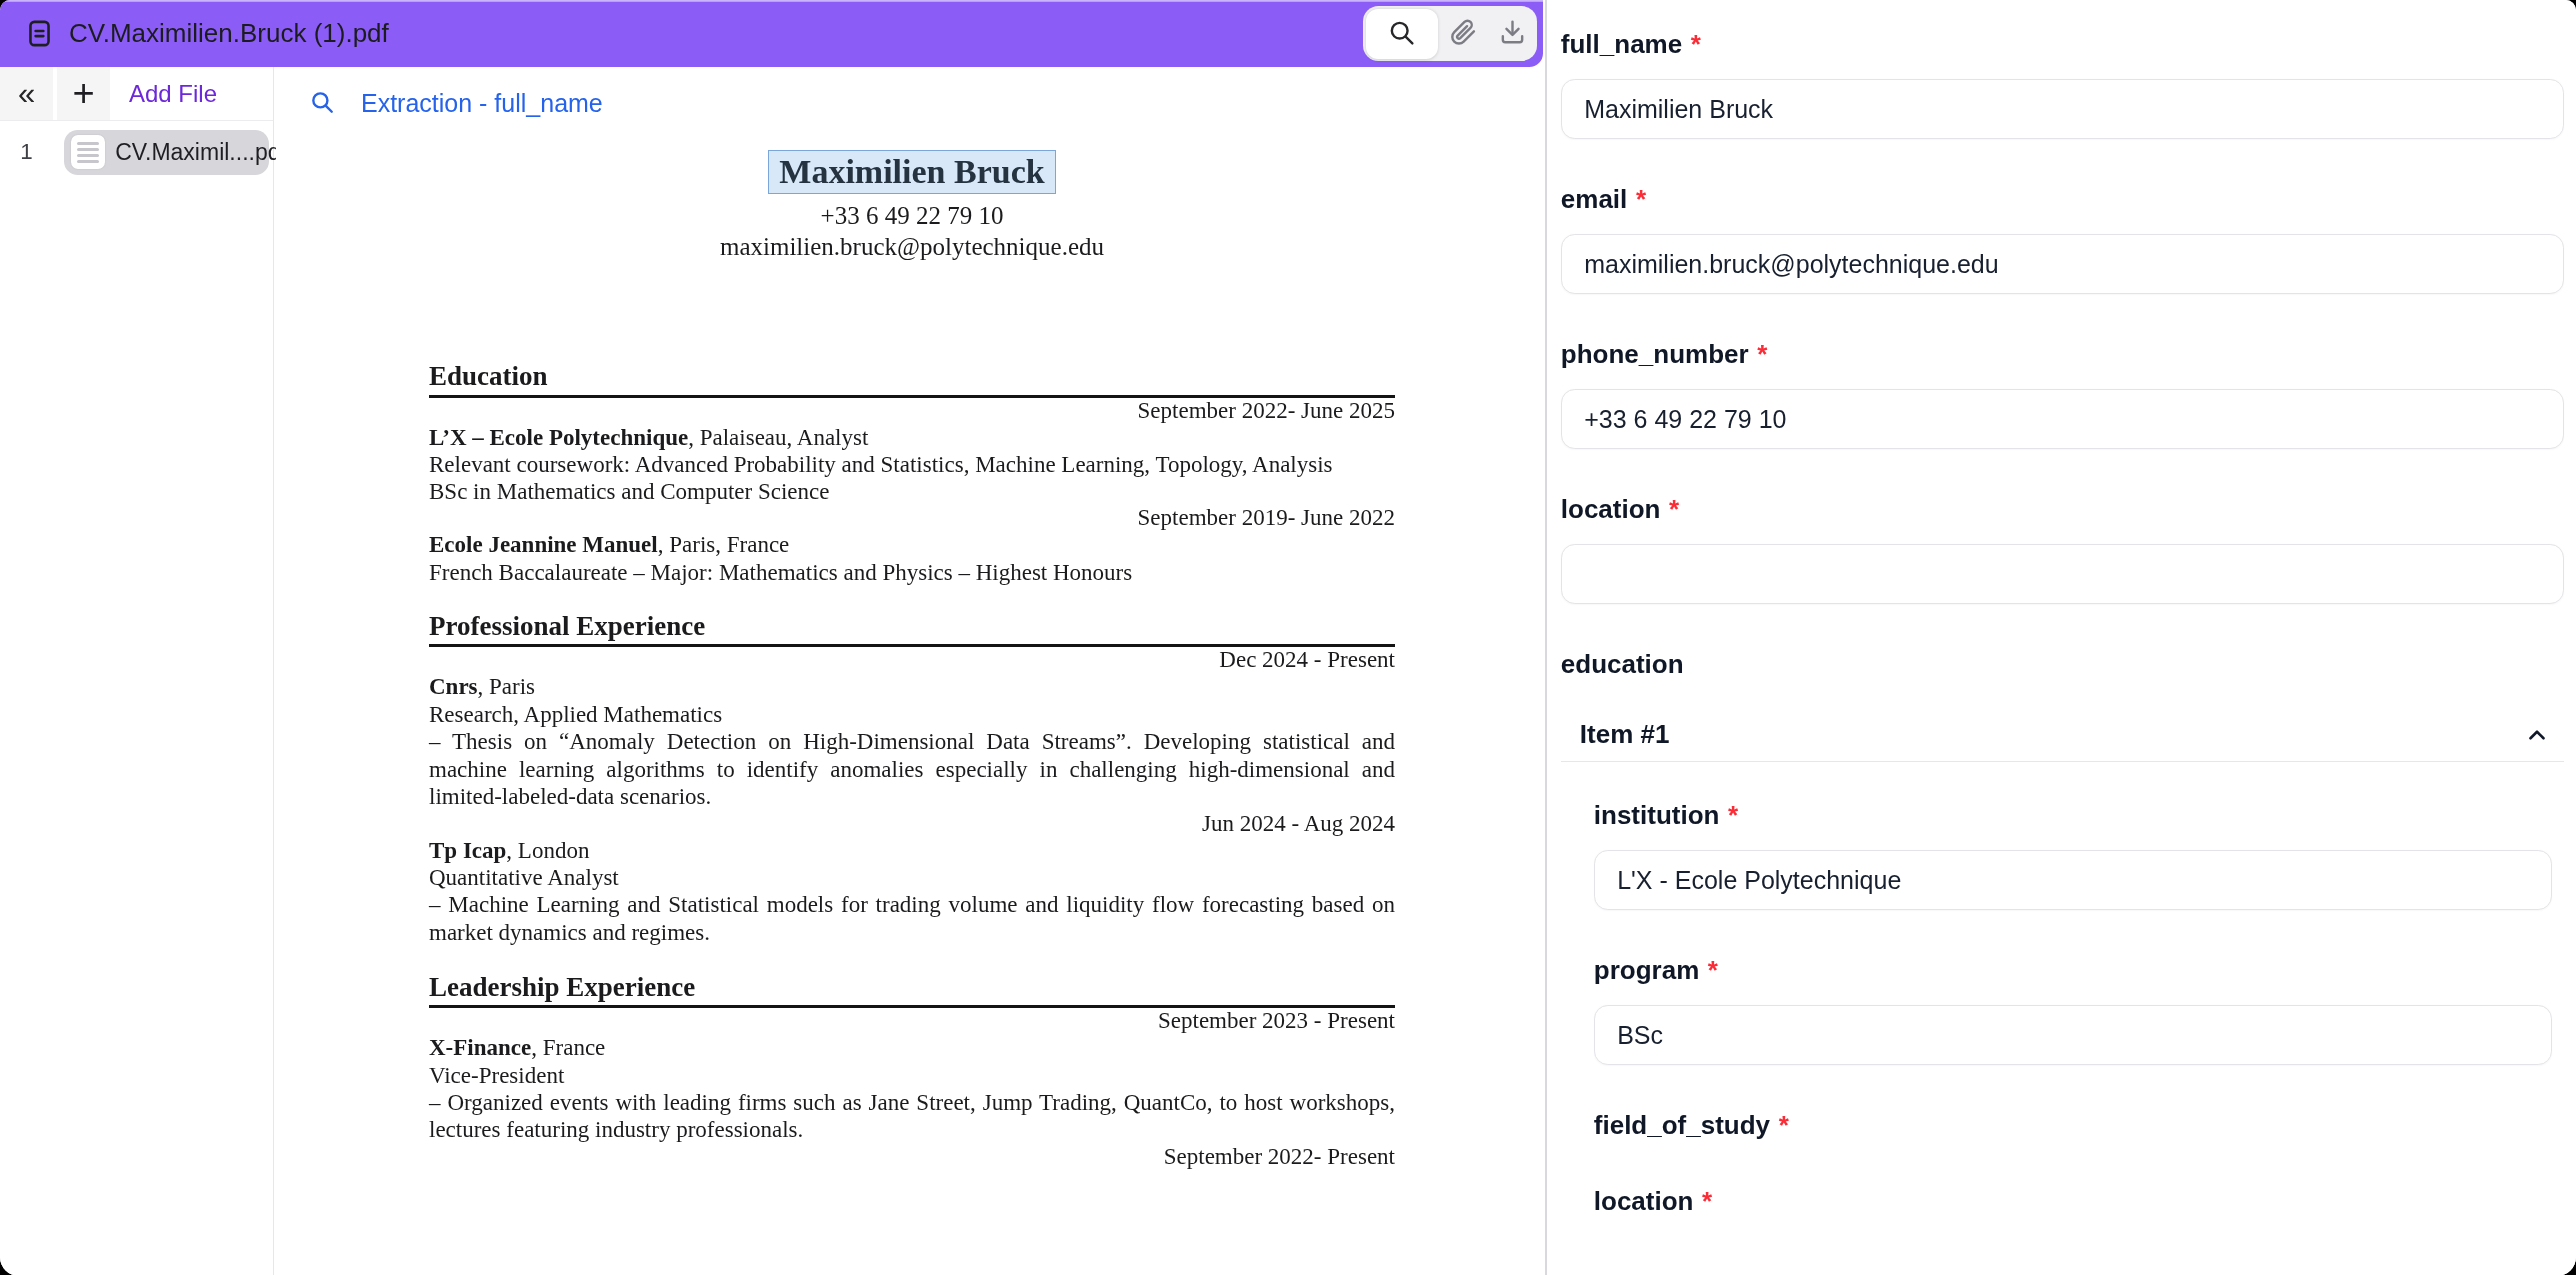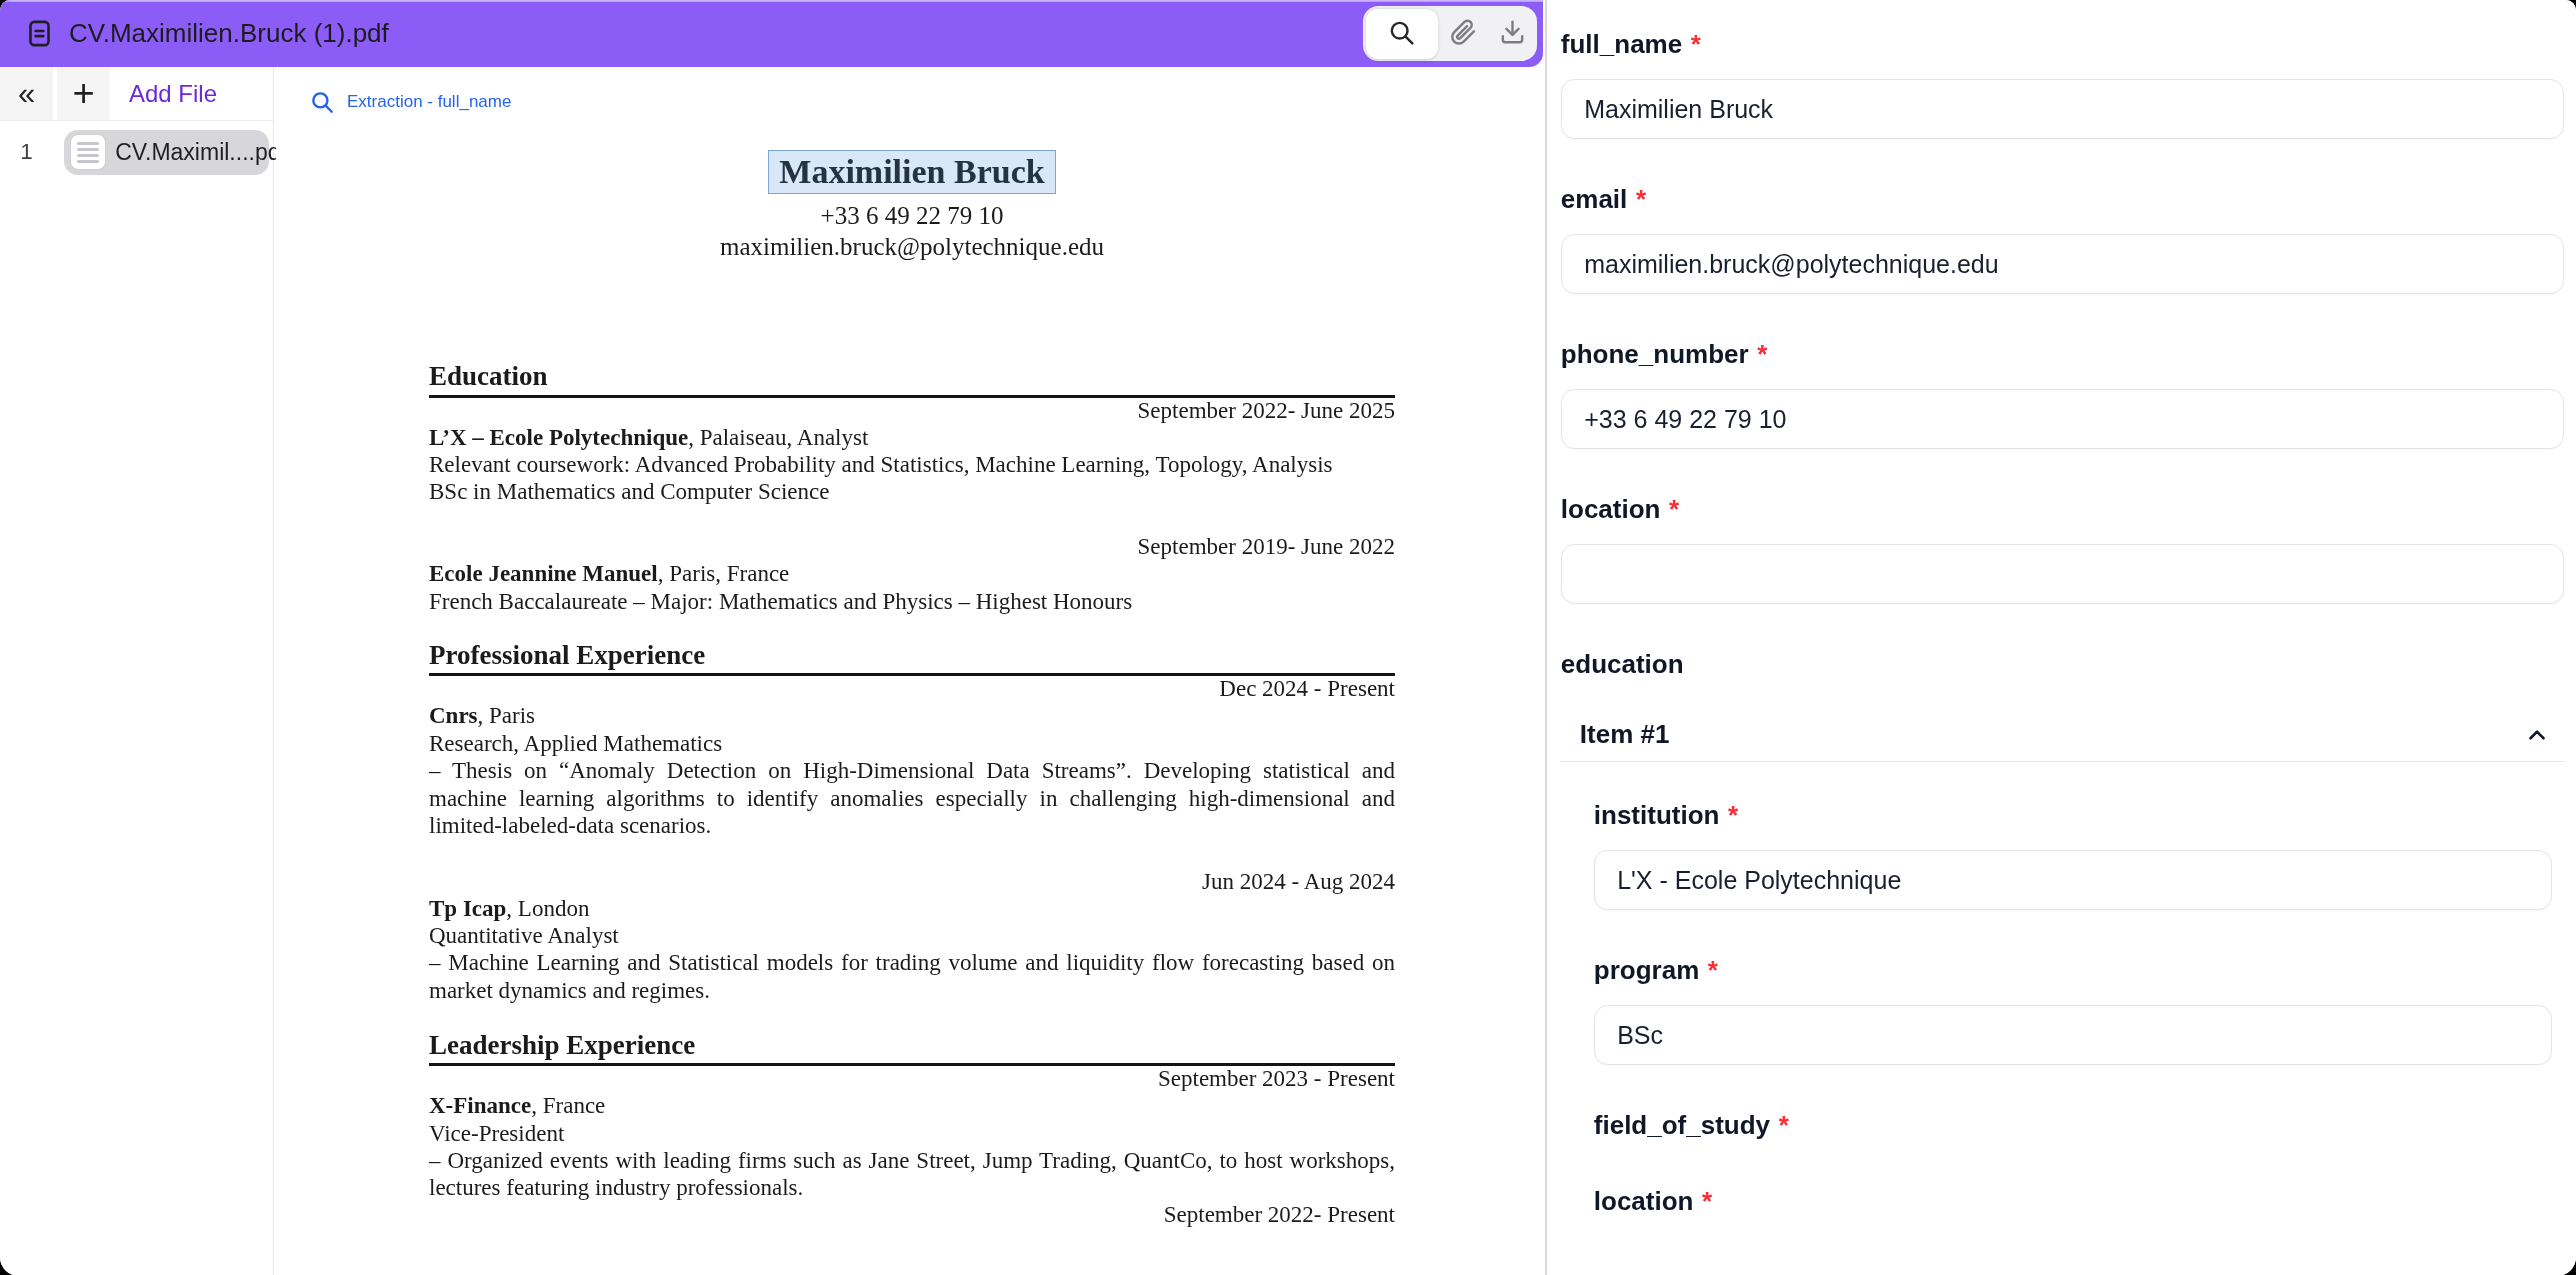--- a/index.html
+++ b/index.html
@@ -22,34 +22,34 @@
   .sb-addfile{position:absolute;left:129px;top:0;height:53px;display:flex;align-items:center;font-size:24px;color:#6d28d9;cursor:pointer;}
   .page-row{position:absolute;left:0;top:62px;width:100%;height:46px;}
   .page-num{position:absolute;left:0;top:0;width:53px;height:46px;line-height:46px;text-align:center;font-size:22.4px;color:#3f3f46;}
   .file-chip{position:absolute;left:64px;top:0.9px;width:205px;height:45px;background:#d7d7db;border-radius:13.8px;display:flex;align-items:center;padding-left:6.9px;box-sizing:border-box;cursor:pointer;}
   .chip-thumb{width:34px;height:34px;background:#fff;border-radius:6.9px;position:relative;flex:none;box-shadow:0 0 1.7px rgba(0,0,0,.15);}
   .chip-thumb i{position:absolute;left:6px;right:6px;height:2.6px;background:#c6c6cc;border-radius:1.7px;}
   .chip-label{margin-left:10.3px;font-size:23px;color:#1f1f23;white-space:nowrap;}
 
   
   .pdf-area{position:absolute;left:276px;top:67px;width:1268px;bottom:0;background:#fff;overflow:hidden;}
-  .extraction-bar{position:absolute;left:33px;top:22.4px;display:flex;align-items:center;gap:12px;color:#2563eb;font-size:17px;}
+  .extraction-bar{position:absolute;left:33px;top:22.4px;display:flex;gap:26px;color:#2563eb;font-size:25px;}
   .pdf-doc{position:absolute;left:153px;top:83px;width:966px;font-family:"Liberation Serif",serif;color:#1b1b1d;font-size:23px;line-height:27px;}
   .name-line{text-align:center;height:45px;}
   .name-hl{display:inline-block;font-size:34px;font-weight:bold;line-height:40px;padding:0.9px 10.3px;background:#d9e8f8;border:1.7px solid #7aa6d9;color:#253341;}
   .contact-line{text-align:center;font-size:25px;line-height:27.6px;margin-top:6.9px;}
   .email-line{text-align:center;font-size:25px;line-height:27.6px;margin-top:3.4px;}
   .sec-h{font-size:27px;font-weight:bold;line-height:29px;padding-bottom:3.4px;border-bottom:3.4px solid #141414;}
   .date-line{text-align:right;line-height:26px;white-space:nowrap;}
   .org-line{line-height:27.6px;white-space:nowrap;}
   .org-line b{font-weight:bold;}
   .plain-line{line-height:27px;white-space:nowrap;}
   .para{text-align:justify;line-height:27.6px;}
   .mt-edu{margin-top:102px;}
-  .mt-entry{margin-top:29px;}
+  .mt-entry{}
   .mt-sec{margin-top:26px;}
   .mt-sec2{margin-top:27.6px;}
 
   
   .form-panel{position:absolute;left:1545px;top:0;right:0;bottom:0;background:#fff;border-left:2.6px solid #d9d9dd;box-sizing:border-box;padding:29px 12px 0 13.8px;overflow:hidden;}
   .field{margin-bottom:45px;}
   .field-label{display:flex;align-items:baseline;gap:8.6px;font-size:26px;font-weight:700;color:#101828;line-height:31px;margin-bottom:19px;}
   .req{color:#fb2c36;font-weight:700;}
   .tf{display:block;width:100%;height:60px;border:1.7px solid #e4e4e8;border-radius:13.8px;background:#fff;font-family:"Liberation Sans",sans-serif;font-size:25px;color:#182030;padding:0 22.4px;box-sizing:border-box;outline:none;box-shadow:0 0.9px 1.7px rgba(0,0,0,.03);}
   .group-label{display:flex;font-size:26px;font-weight:700;color:#101828;line-height:31px;margin-bottom:0;}

